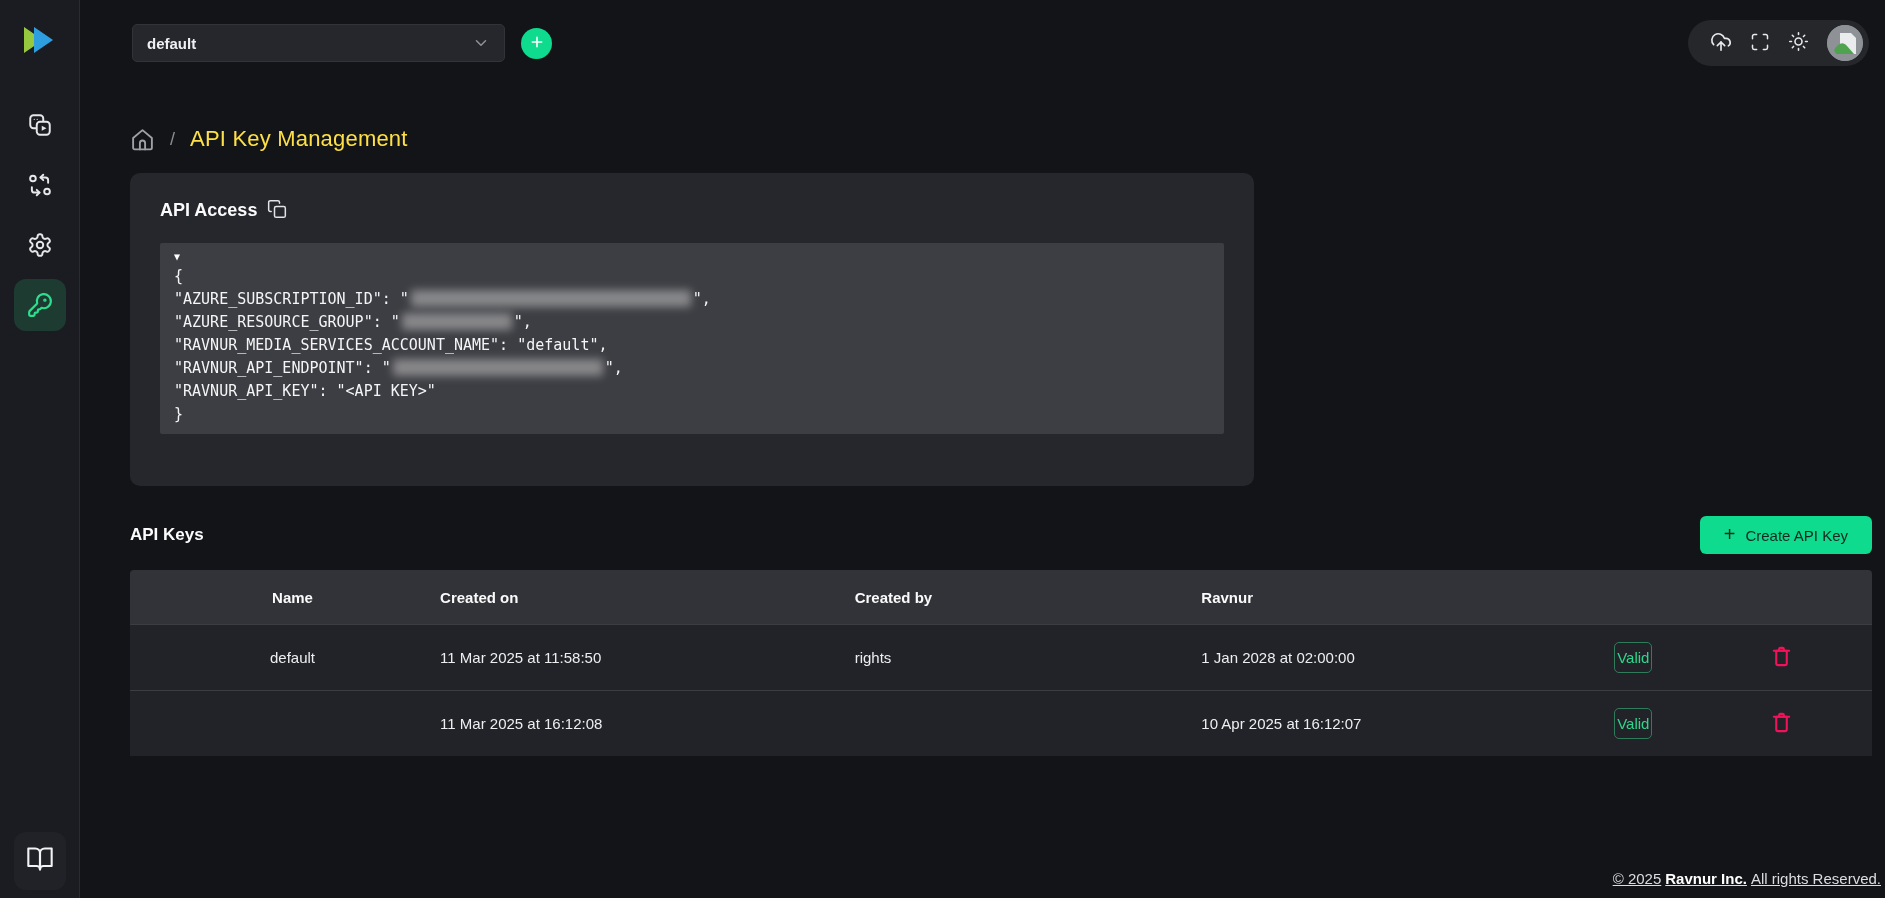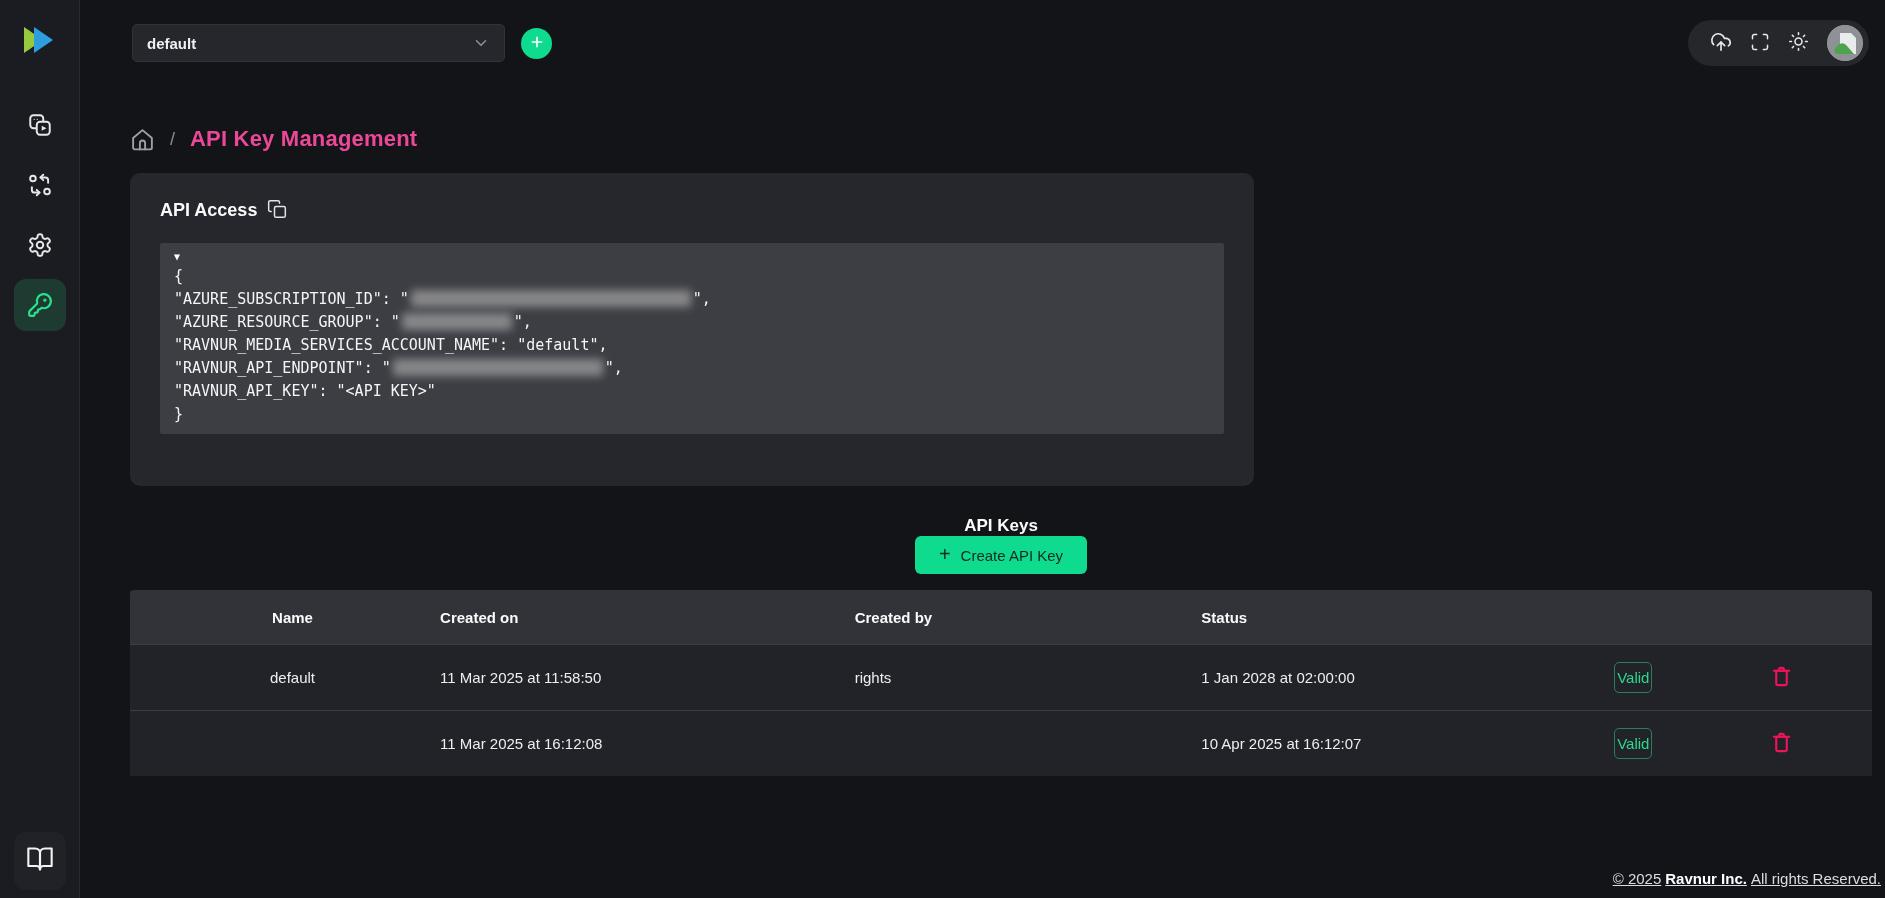--- a/index.html
+++ b/index.html
@@ -27,35 +27,35 @@
   .add-btn{margin:8px 0 0 16px;width:31px;height:31px;border-radius:50%;background:#0edb8e;border:none;display:flex;align-items:center;justify-content:center;color:#ffffff;cursor:pointer;padding:0;}
   .top-actions{margin-left:auto;height:46px;background:#26272b;border-radius:24px;display:flex;align-items:center;gap:18px;padding:0 6px 0 22px;}
   .icon-btn{background:none;border:none;padding:0;color:#e8e9eb;display:flex;align-items:center;cursor:pointer;}
   .avatar{width:36px;height:36px;border-radius:50%;overflow:hidden;background:#8e9296;cursor:pointer;flex-shrink:0;}
 
   
   .content{padding:0 13px 0 50px;display:flex;flex-direction:column;}
   .breadcrumb{margin-top:40px;display:flex;align-items:center;}
   .breadcrumb .home{color:#9fa1a6;display:flex;cursor:pointer;}
   .breadcrumb .sep{color:#8b8d93;font-size:18px;margin:0 15px;}
-  .page-title{font-size:22px;font-weight:700;color:#ec4899;letter-spacing:.2px;text-align:right;}
+  .page-title{font-size:22px;font-weight:400;color:#fde047;letter-spacing:.2px;text-align:right;}
 
   
   .card{margin-top:21px;width:1124px;background:#26272c;border-radius:10px;padding:26px 30px 52px 30px;}
   .card-head{display:flex;align-items:center;gap:10px;}
   .card-title{font-size:18px;font-weight:700;color:#fbfbfc;}
   .copy-btn{background:none;border:none;padding:0;color:#e3e4e7;display:flex;cursor:pointer;}
   .code-block{margin-top:21px;width:1064px;background:#3d3e43;border-radius:2px;padding:6px 14px 8px 14px;font-family:"DejaVu Sans Mono",monospace;font-size:15px;line-height:23px;color:#f4f5f6;}
   .fold{font-size:10px;line-height:16px;color:#ffffff;cursor:pointer;}
   .code-line{white-space:pre;}
   .redact{display:inline-block;vertical-align:middle;height:17px;border-radius:2px;background:#a0a0a2;filter:blur(4px);opacity:.75;margin:0 2px 3px 2px;}
   .rw-280{width:280px;} .rw-110{width:110px;} .rw-210{width:210px;}
 
   
-  .keys-head{margin-top:30px;display:flex;align-items:center;justify-content:space-between;flex-direction:column;}
+  .keys-head{margin-top:30px;display:flex;align-items:center;justify-content:space-between;}
   .keys-title{font-size:17px;font-weight:700;color:#fbfbfc;}
   .create-btn{height:38px;background:#0edb8e;color:#15291f;border:none;border-radius:6px;display:flex;align-items:center;gap:10px;padding:0 24px;font-family:"Liberation Sans",sans-serif;font-size:15px;font-weight:500;cursor:pointer;}
   .create-btn .plus{font-size:20px;font-weight:400;line-height:1;margin-top:-2px;}
 
   
   .table{margin-top:16px;width:100%;}
   .trow{display:flex;align-items:center;}
   .thead{height:54px;background:#323338;border-radius:4px 4px 0 0;font-weight:700;font-size:15px;color:#fafafb;}
   .tbody-row{height:66px;background:#222328;font-size:15px;font-weight:500;color:#eceef0;border-top:1px solid #3c3d42;}
   .thead.trow{border-top:none;}
@@ -241,21 +241,21 @@
           <span class="plus">+</span>
           <span>Create API Key</span>
         </button>
       </div>
 
       <div class="table">
         <div class="trow thead">
           <div class="c-name">Name</div>
           <div class="c-createdon">Created on</div>
           <div class="c-createdby">Created by</div>
-          <div class="c-status">Status</div>
+          <div class="c-status">Ravnur</div>
           <div class="c-actions"></div>
         </div>
 
         <div class="trow tbody-row">
           <div class="c-name">default</div>
           <div class="c-createdon">11 Mar 2025 at 11:58:50</div>
           <div class="c-createdby">rights</div>
           <div class="c-expires">1 Jan 2028 at 02:00:00</div>
           <div class="c-status"><span class="badge-valid">Valid</span></div>
           <div class="c-actions">

